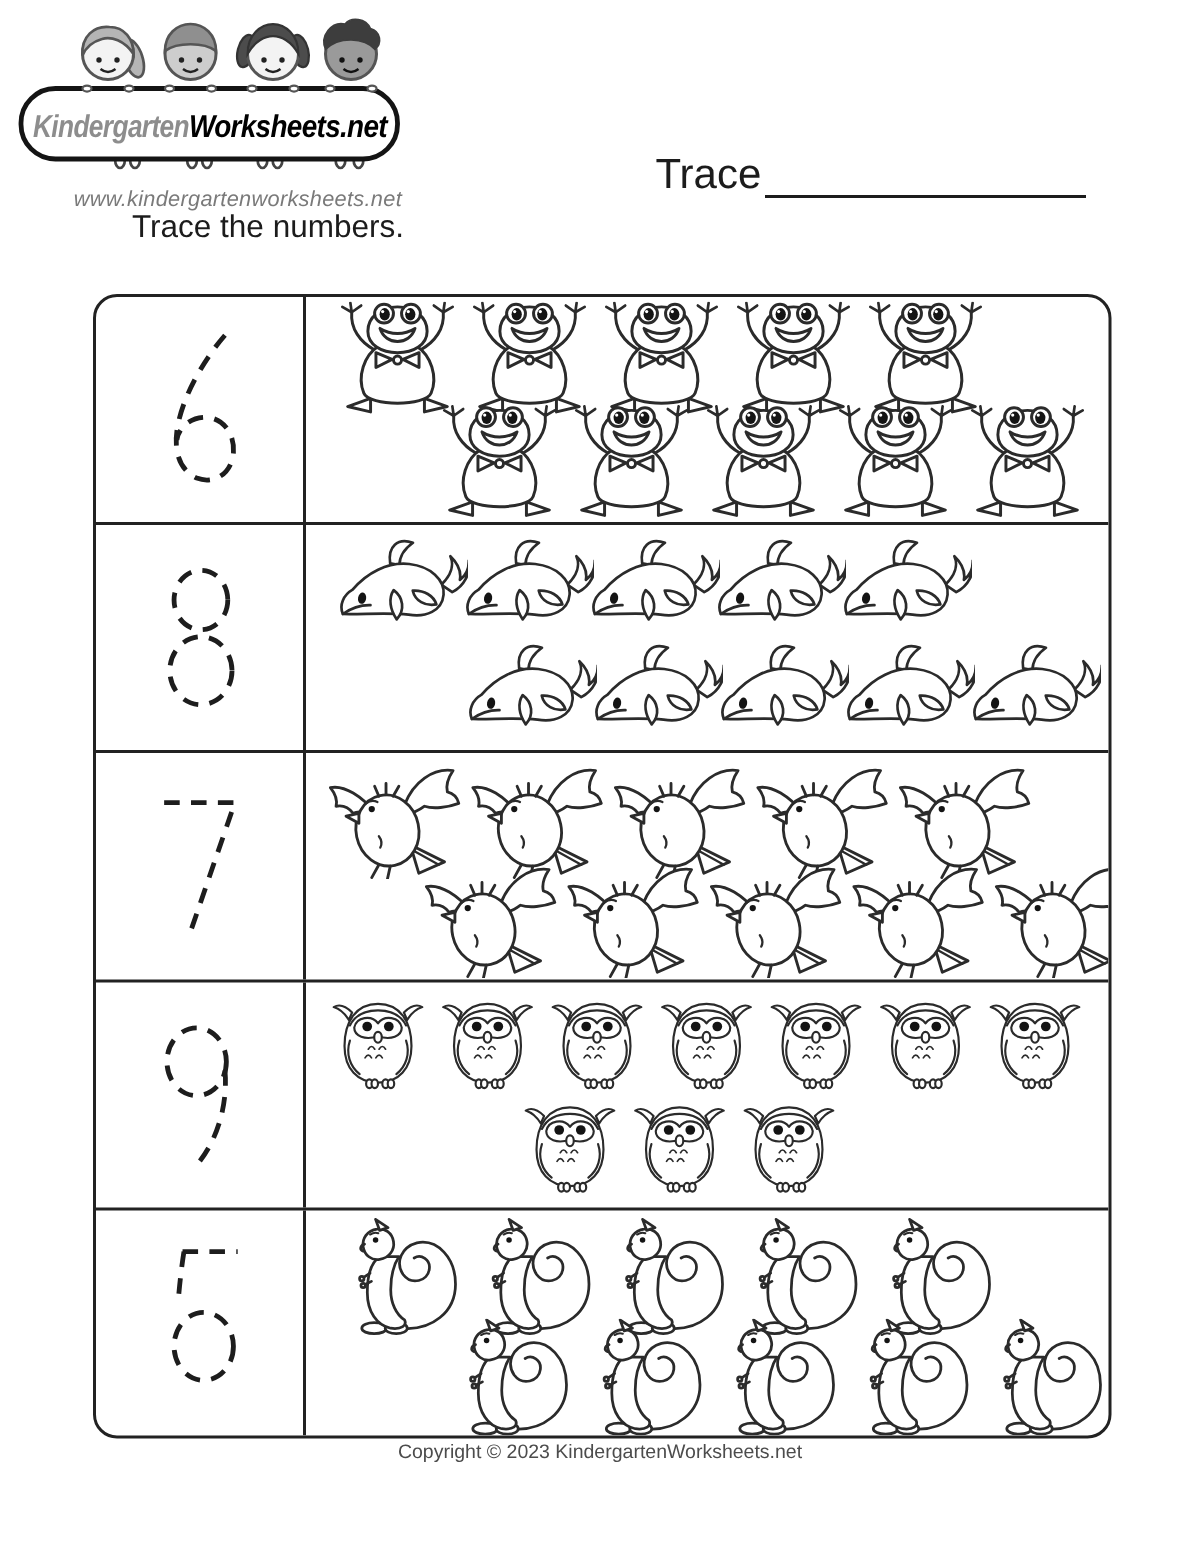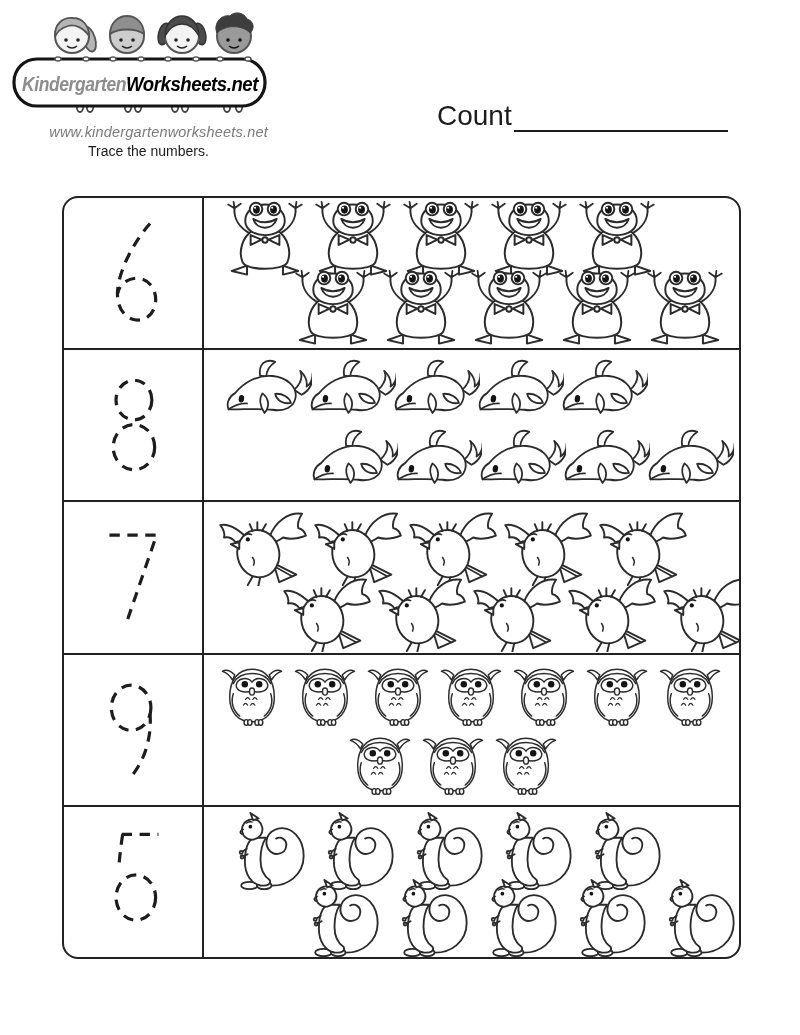--- a/index.html
+++ b/index.html
@@ -11,21 +11,21 @@
   .logo-url{width:256px;text-align:right;font-size:14.5px;color:#7a7a7a;letter-spacing:.2px;margin-top:2px;}
 
   
   .title{position:absolute;left:268px;top:38px;width:414px;margin:0;text-align:center;
          font-size:29px;font-weight:400;letter-spacing:.2px;}
   .name-row{position:absolute;left:437px;top:100px;display:flex;align-items:flex-end;}
   .name-label{font-size:28px;}
   .name-line{display:inline-block;width:214px;border-bottom:2.5px solid #1c1c1c;height:26px;margin-left:2px;}
 
   
-  .instructions{position:absolute;left:88px;top:140px;font-size:14px;line-height:23.5px;}
+  .instructions{position:absolute;left:88px;top:140px;font-size:21px;line-height:23.5px;}
 
   
   .wtable{position:absolute;left:62px;top:196px;width:679px;height:763px;box-sizing:border-box;
           border:2.5px solid #222;border-radius:16px;display:flex;flex-direction:column;overflow:hidden;}
   .trow{flex:1;display:flex;min-height:0;}
   .trow + .trow{border-top:2px solid #222;}
   .num-cell{width:138px;flex:0 0 138px;border-right:2px solid #222;display:flex;align-items:center;justify-content:center;}
   .numeral{width:66px;height:112px;}
   .dashed{stroke:#1d1d1d;stroke-width:3.4;fill:none;stroke-dasharray:11 8;}
   .img-cell{flex:1;min-width:0;overflow:hidden;}
@@ -119,21 +119,21 @@
         <ellipse cx="208" cy="53" rx="3" ry="2"></ellipse>
           <ellipse cx="236" cy="53" rx="3" ry="2"></ellipse>
       </g>
       <text x="10" y="85" font-family="Liberation Sans, sans-serif" font-size="21" font-weight="bold" letter-spacing="-0.5"><tspan fill="#8d8d8d" textLength="104" lengthAdjust="spacingAndGlyphs">Kindergarten</tspan><tspan fill="#000" textLength="132" lengthAdjust="spacingAndGlyphs">Worksheets.net</tspan></text>
     </svg>
     <div class="logo-url">www.kindergartenworksheets.net</div>
   </div>
 
 
   <div class="name-row">
-    <span class="name-label">Count</span>
+    <span class="name-label">Trace</span>
     <span class="name-line"></span>
   </div>
 
   <div class="instructions">
     <div>Trace the numbers.</div>
   </div>
 
   <div class="wtable">
   <div class="trow row-frog">
     <div class="num-cell">
@@ -350,20 +350,21 @@
             </svg>
             <svg class="animal animal-squirrel">
               <use href="#sym-squirrel"></use>
             </svg>
           </div>
     </div>
   </div>
 </div>
 
   <div class="footer">
+    <div>Copyright © 2023 KindergartenWorksheets.net</div>
   </div>
 
   <svg class="defs" aria-hidden="true">
     <defs>
 
       <symbol id="num-6" viewBox="0 0 70 115">
         <path class="dashed" d="M53,5 C40,20 25,44 20,67 C16,85 20,100 33,106 C46,111 58,102 59,88 C60,74 51,63 39,63 C28,63 20,71 19,79"></path>
       </symbol>
       <symbol id="num-8" viewBox="0 0 70 115">
         <ellipse class="dashed" cx="36" cy="31" rx="19" ry="21"></ellipse>

